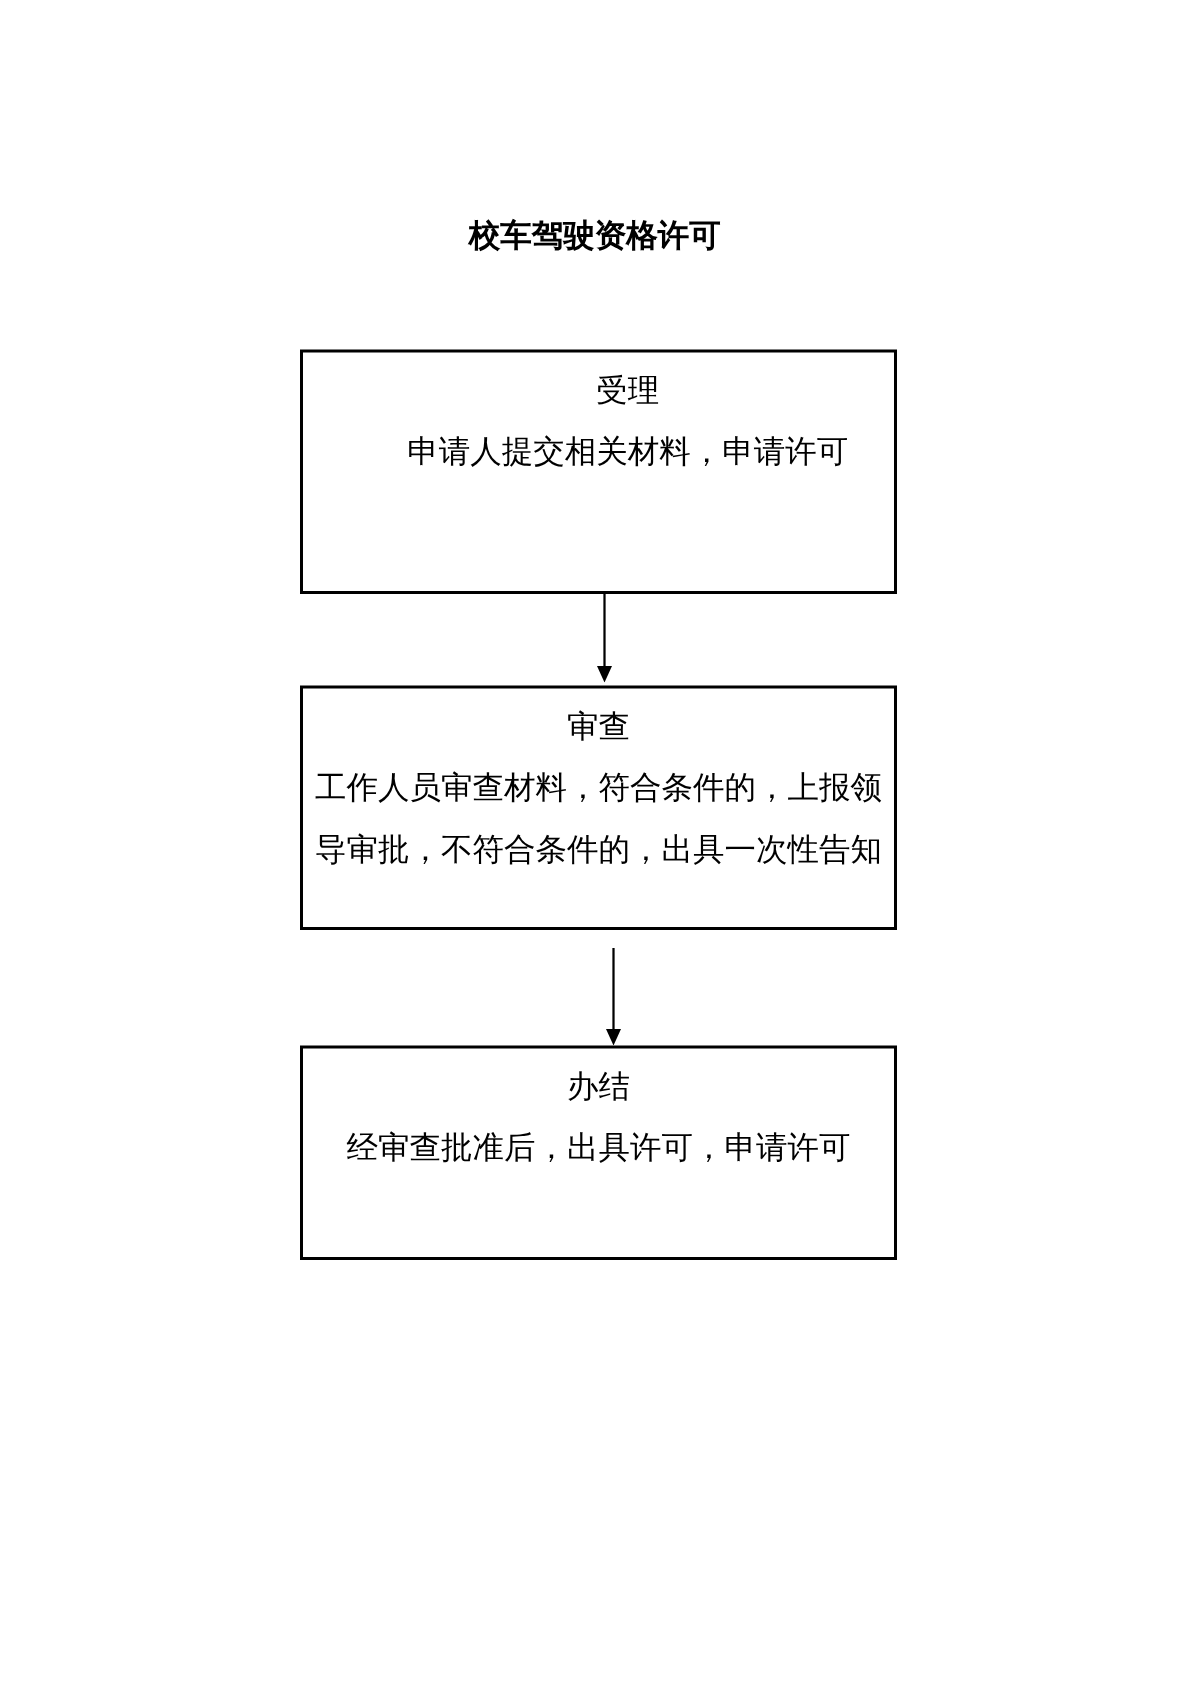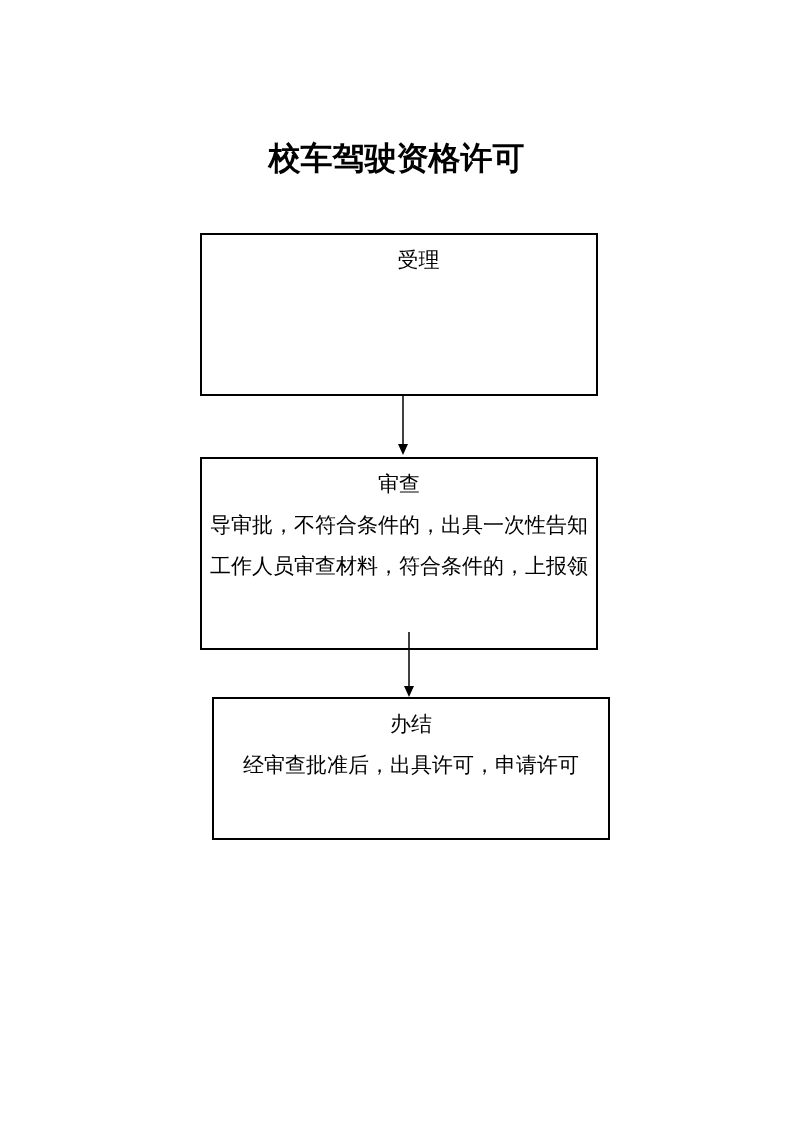--- a/index.html
+++ b/index.html
@@ -18,21 +18,21 @@
   }
   .doc-title {
     position: absolute;
     left: 0;
     right: 0;
     top: 141px;
     margin: 0;
     text-align: center;
     font-family: "Liberation Sans", "DejaVu Sans", sans-serif;
     font-weight: bold;
-    font-size: 32px;
+    font-size: 21px;
     line-height: 34px;
     color: #000000;
   }
   .flow-box {
     position: absolute;
     left: 200px;
     width: 398px;
     box-sizing: border-box;
     border: 2px solid #000000;
     background: #ffffff;
@@ -44,49 +44,50 @@
     line-height: 41px;
     white-space: nowrap;
   }
   .flow-box .step-body-line {
     text-align: center;
     font-size: 21px;
     line-height: 41px;
     white-space: nowrap;
   }
   .box-acceptance { top: 233px; height: 163px; padding-left: 44px; }
-  .box-review     { top: 457px; height: 193px; }
-  .box-completion { top: 697px; height: 143px; margin-left: 12px; }
+  .box-review     { top: 457px; height: 163px; }
+  .box-completion { top: 697px; height: 143px; }
   .arrow {
     position: absolute;
     display: block;
   }
   .arrow-1 { left: 397px; top: 396px; }
   .arrow-2 { left: 403px; top: 632px; }
 </style>
 </head>
 <body>
 
 <div class="page">
 
   <h1 class="doc-title">校车驾驶资格许可</h1>
 
   <div class="flow-box box-acceptance">
     <div class="step-heading">受理</div>
+    <div class="step-body-line">申请人提交相关材料，申请许可</div>
   </div>
 
   <svg class="arrow arrow-1" width="12" height="59" viewBox="0 0 12 59">
     <line x1="6" y1="0" x2="6" y2="49" stroke="#000000" stroke-width="1.5"></line>
     <polygon points="1,48 11,48 6,59" fill="#000000"></polygon>
   </svg>
 
   <div class="flow-box box-review">
     <div class="step-heading">审查</div>
+    <div class="step-body-line">工作人员审查材料，符合条件的，上报领</div>
     <div class="step-body-line">导审批，不符合条件的，出具一次性告知</div>
-    <div class="step-body-line">工作人员审查材料，符合条件的，上报领</div>
   </div>
 
   <svg class="arrow arrow-2" width="12" height="65" viewBox="0 0 12 65">
     <line x1="6" y1="0" x2="6" y2="55" stroke="#000000" stroke-width="1.5"></line>
     <polygon points="1,54 11,54 6,65" fill="#000000"></polygon>
   </svg>
 
   <div class="flow-box box-completion">
     <div class="step-heading">办结</div>
     <div class="step-body-line">经审查批准后，出具许可，申请许可</div>

